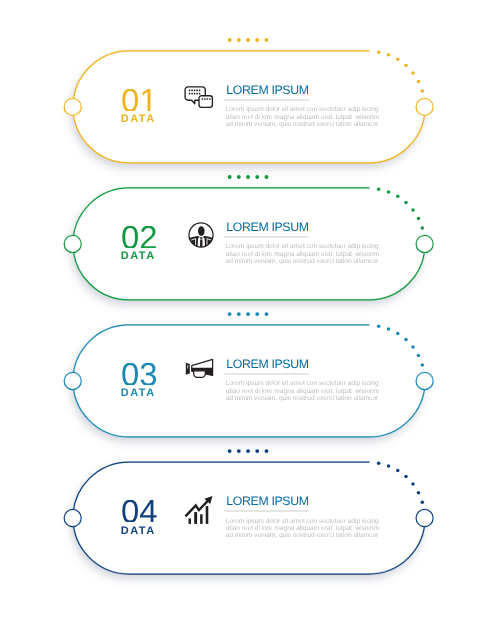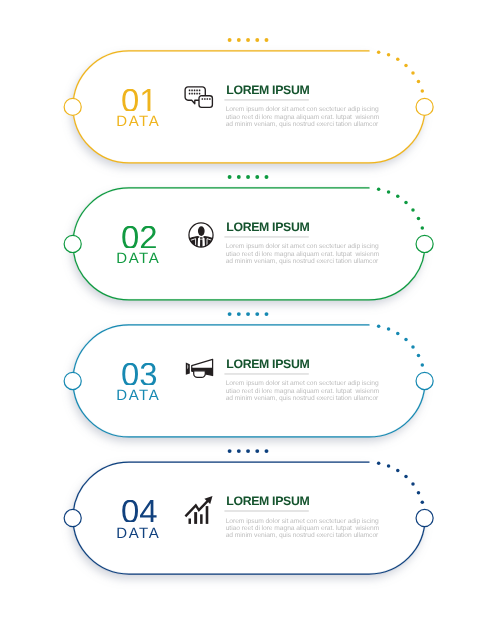--- a/index.html
+++ b/index.html
@@ -5,23 +5,23 @@
 <style>
   html,body{margin:0;padding:0;}
   *{-webkit-font-smoothing:antialiased;text-rendering:geometricPrecision;}
   .lbl,.title,.body{transform:translateZ(0);}
   body{width:498px;height:626px;background:#ffffff;
        font-family:"Liberation Sans",sans-serif;overflow:hidden;}
   #stage{position:relative;width:498px;height:626px;background:#ffffff;}
   svg#art{position:absolute;left:0;top:0;width:498px;height:626px;}
   .num{position:absolute;width:90px;line-height:0;display:flex;justify-content:center;}
   .lbl{position:absolute;width:90px;text-align:center;
-       font-size:15px;line-height:1;letter-spacing:1.5px;text-indent:1.5px;font-weight:400;}
-  .title{position:absolute;font-size:12.3px;color:#14532d;letter-spacing:-0.34px;
-         line-height:1;font-weight:700;white-space:nowrap;}
+       font-size:11px;line-height:1;letter-spacing:1.5px;text-indent:1.5px;font-weight:700;}
+  .title{position:absolute;font-size:12.3px;color:#0369a1;letter-spacing:-0.34px;
+         line-height:1;font-weight:400;white-space:nowrap;}
   .body{position:absolute;width:175px;font-size:6.7px;line-height:7.4px;
         letter-spacing:-0.062px;white-space:nowrap;color:#bdbdbd;font-weight:400;}
   .bline{white-space:pre;}
   .ico{position:absolute;width:32px;height:32px;}
 </style>
 </head>
 <body>
 
 <div id="stage">
   <svg id="art" viewBox="0 0 498 626" xmlns="http://www.w3.org/2000/svg">

